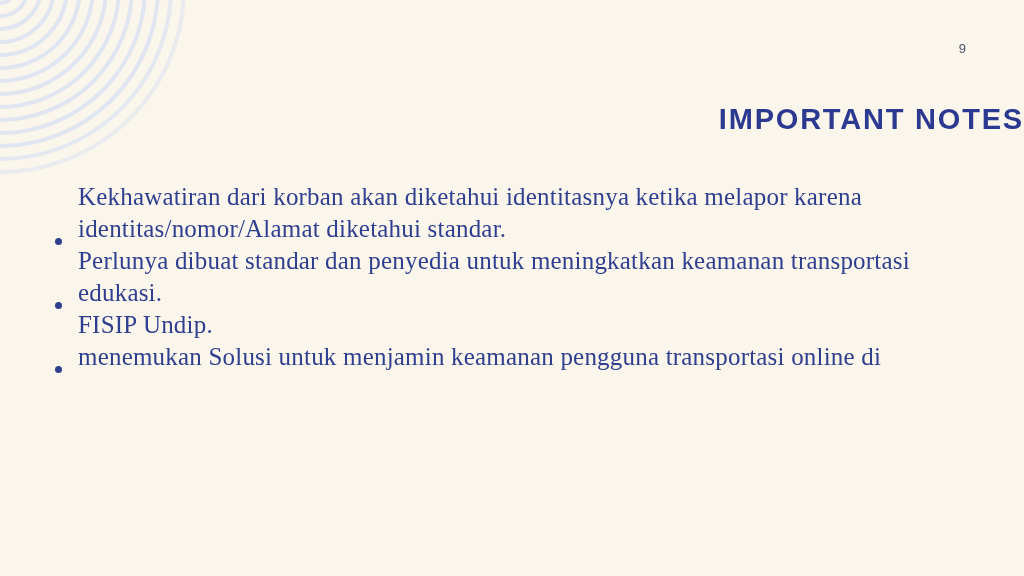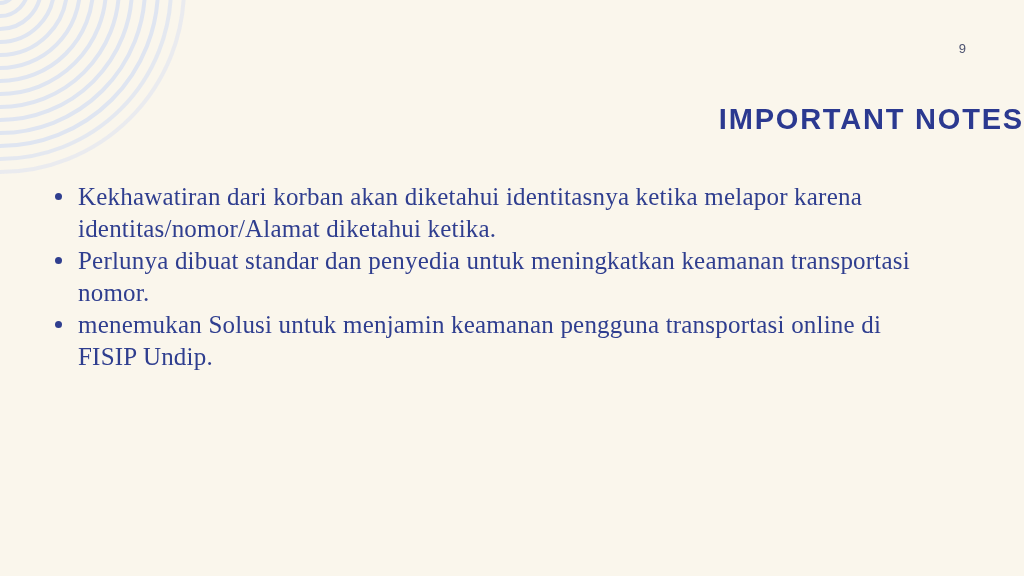--- a/index.html
+++ b/index.html
@@ -37,21 +37,21 @@
     letter-spacing:1.8px;
     color:var(--title,#2B3990);
   }
   .bullets{
     position:absolute;
     top:181px;left:48px;right:30px;
     color:var(--body,#2F3E8F);
   }
   .bullet-item{
     display:flex;
-    align-items:flex-start;
+    align-items:flex-end;
   }
   .bullet-dot-cell{
     flex:0 0 30px;
     padding-top:12px;
   }
   .bullet-dot{
     display:block;
     width:7px;height:7px;
     margin-left:7px;
     border-radius:50%;
@@ -95,38 +95,38 @@
   <div class="title">IMPORTANT NOTES</div>
 
   <div class="bullets">
 
     <div class="bullet-item">
       <span class="bullet-dot-cell">
         <span class="bullet-dot"></span>
       </span>
       <div class="bullet-text">
         <div class="bullet-line">Kekhawatiran dari korban akan diketahui identitasnya ketika melapor karena</div>
-        <div class="bullet-line">identitas/nomor/Alamat diketahui ketika.</div>
+        <div class="bullet-line">identitas/nomor/Alamat diketahui standar.</div>
       </div>
     </div>
 
     <div class="bullet-item">
       <span class="bullet-dot-cell">
         <span class="bullet-dot"></span>
       </span>
       <div class="bullet-text">
         <div class="bullet-line">Perlunya dibuat standar dan penyedia untuk meningkatkan keamanan transportasi</div>
-        <div class="bullet-line">nomor.</div>
+        <div class="bullet-line">edukasi.</div>
       </div>
     </div>
 
     <div class="bullet-item">
       <span class="bullet-dot-cell">
         <span class="bullet-dot"></span>
       </span>
       <div class="bullet-text">
+        <div class="bullet-line">FISIP Undip.</div>
         <div class="bullet-line">menemukan Solusi untuk menjamin keamanan pengguna transportasi online di</div>
-        <div class="bullet-line">FISIP Undip.</div>
       </div>
     </div>
 
   </div>
 </div>
 
 </body></html>

